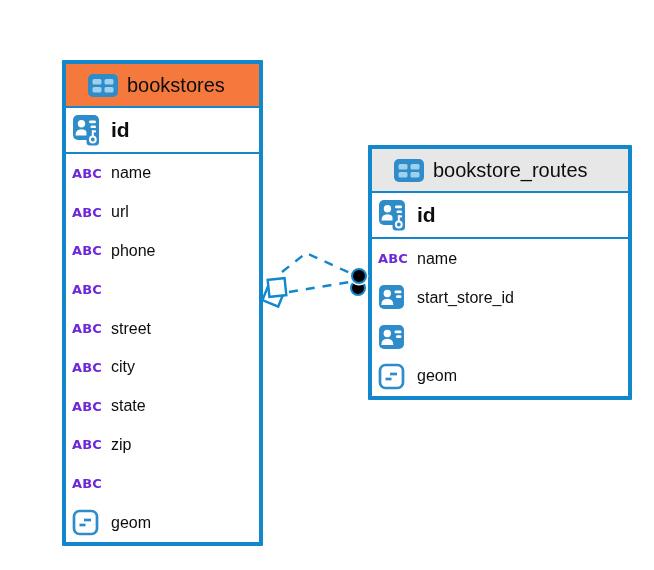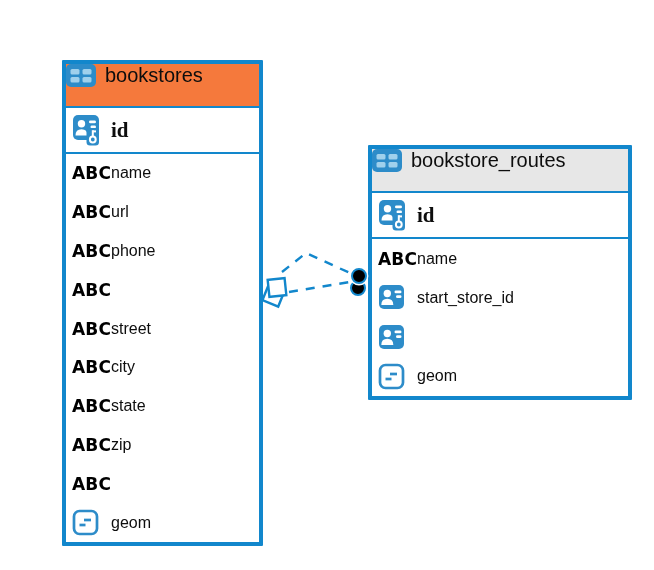--- a/index.html
+++ b/index.html
@@ -19,38 +19,38 @@
   .rel-diamond{fill:#ffffff;stroke:var(--accent);stroke-width:2.4;}
   .rel-dot{fill:#000000;stroke:var(--accent);stroke-width:2;}
   .rel-dot-gap{fill:#ffffff;stroke:none;}
 
   .er-table{
     position:absolute;box-sizing:border-box;
     background:#ffffff;border:4px solid var(--accent);
     display:flex;flex-direction:column;z-index:2;border-radius:1px;
   }
   .tbl-header{
-    flex:none;height:42px;display:flex;align-items:flex-start;
-    padding-left:0;border-bottom:2px solid var(--accent);
+    flex:none;height:42px;display:flex;align-items:center;
+    padding-left:22px;border-bottom:2px solid var(--accent);
   }
   .tbl-title{font-size:20px;color:#0d0d0d;margin-left:9px;white-space:nowrap;}
-  .pk-section{flex:none;border-bottom:2px solid var(--accent);font-family:Liberation Serif, serif;}
+  .pk-section{flex:none;border-bottom:2px solid var(--accent);}
   .tbl-body{flex:1;display:flex;flex-direction:column;}
   .col-row{
     display:flex;align-items:center;padding-left:6px;white-space:nowrap;
   }
   .pk-section .col-row{height:44px;}
   .tbl-body .col-row{flex:1;}
   .icon-box{
     flex:none;width:30px;display:flex;align-items:center;justify-content:flex-start;
   }
   .label{font-size:16px;color:#0d0d0d;margin-left:9px;}
   .col-row.primary-key .label{font-weight:700;font-size:21px;}
   .abc{
-    font-weight:800;font-size:17px;color:#000000;letter-spacing:0.2px;
+    font-weight:800;font-size:13px;color:#6d28d9;letter-spacing:0.2px;
     font-family:"DejaVu Sans","Liberation Sans",sans-serif;
   }
 </style>
 </head>
 <body>
 
 <div class="canvas">
 
   <svg class="connector-svg" width="654" height="570">
     <g>

